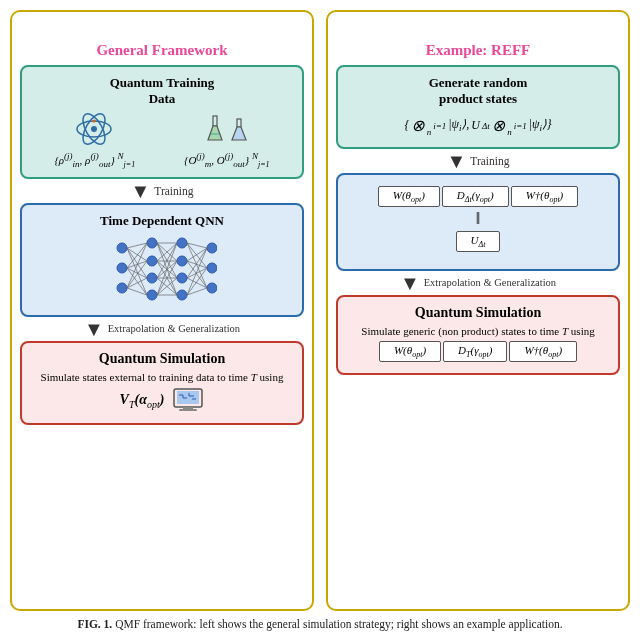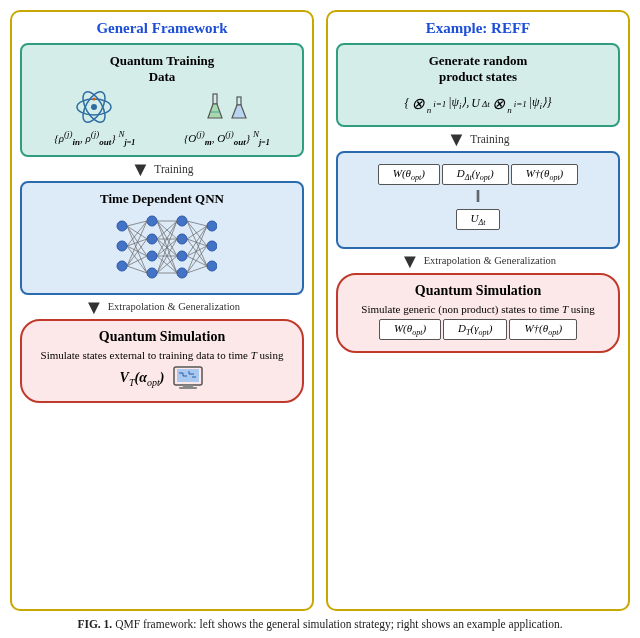--- a/index.html
+++ b/index.html
@@ -33,21 +33,22 @@
       flex-direction: column;
       gap: 0px;
       flex: 1;
     }
 
     .panel-title {
       text-align: center;
       font-size: 15px;
       font-weight: bold;
       margin-bottom: 6px;
-      color: #1d4ed8;
+      color: #ec4899;
+      margin-top: 22px;
     }
 
     
     .green-box {
       background: #d4ede8;
       border: 2px solid #2e9e7e;
       border-radius: 8px;
       padding: 8px;
       text-align: center;
       position: relative;
@@ -88,21 +89,21 @@
     .blue-box-title {
       font-size: 13px;
       font-weight: bold;
       margin-bottom: 4px;
     }
 
     
     .red-box {
       background: #fce8e8;
       border: 2px solid #c0392b;
-      border-radius: 20px;
+      border-radius: 8px;
       padding: 8px;
       text-align: center;
     }
 
     .red-box-title {
       font-size: 14px;
       font-weight: bold;
       margin-bottom: 4px;
     }
 
@@ -133,21 +134,21 @@
     }
 
     
     .icons-row {
       display: flex;
       align-items: center;
       justify-content: space-around;
       margin: 4px 0;
     }
 
-    .subscript { font-size: 9px; vertical-align: sub; font-weight: bold; }
+    .subscript { font-size: 9px; vertical-align: sub; }
     .superscript { font-size: 9px; vertical-align: super; }
 
     
     .caption {
       font-size: 11.5px;
       color: #222;
       text-align: right;
       margin-top: 5px;
       line-height: 1.4;
       padding: 0 2px;

